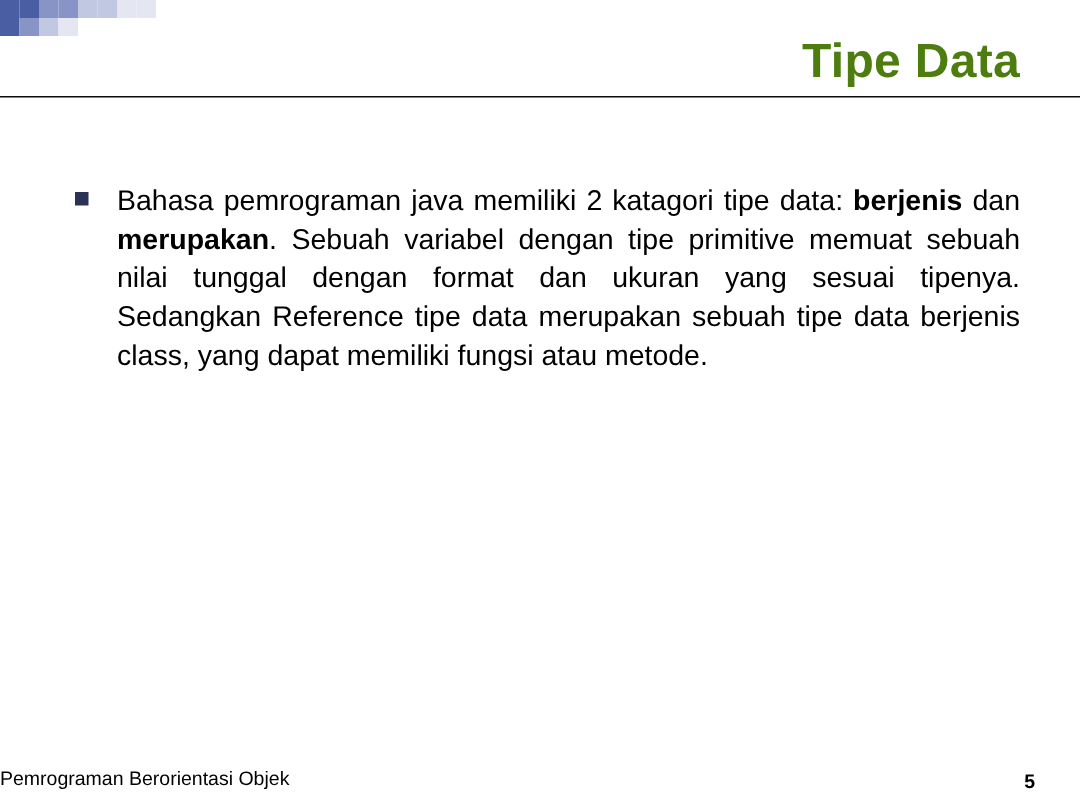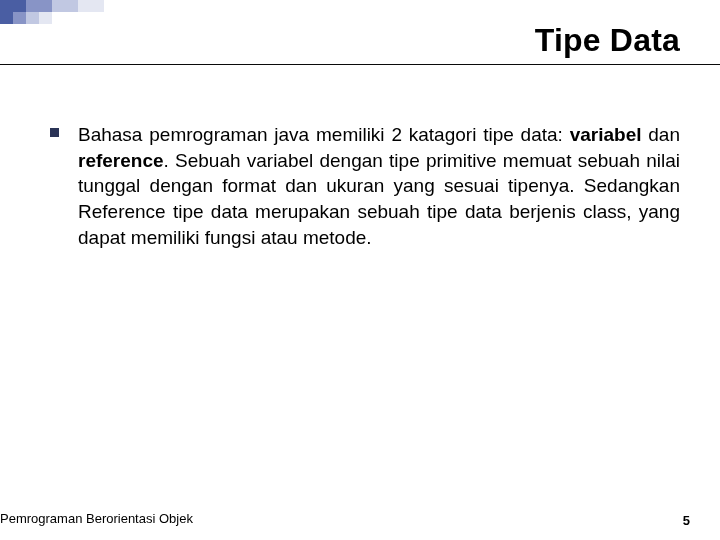--- a/index.html
+++ b/index.html
@@ -23,21 +23,21 @@
   .corner-deco div { background: transparent; }
   .corner-deco .l1 { background: #4a5ea3; }
   .corner-deco .l2 { background: #8894c6; }
   .corner-deco .l3 { background: #c1c8e2; }
   .corner-deco .l4 { background: #e4e7f2; }
 
   .title {
     position: absolute;
     top: 22px;
     right: 40px;
-    color: #000000;
+    color: #4d7c0f;
     font-size: 32px;
     font-weight: 700;
     letter-spacing: 0.2px;
   }
   .rule {
     position: absolute;
     top: 64px;
     left: 0;
     width: 720px;
     height: 1px;
@@ -107,17 +107,17 @@
     <div></div>
     <div></div>
     <div></div>
 </div>
 
 <div class="title">Tipe Data</div>
 <div class="rule"></div>
 
 <div class="bullet"></div>
 <div class="content">
-  <p class="para" id="body-para">Bahasa pemrograman java memiliki 2 katagori tipe data: <b>variabel</b> dan <b>reference</b>. Sebuah variabel dengan tipe primitive memuat sebuah nilai tunggal dengan format dan ukuran yang sesuai tipenya. Sedangkan Reference tipe data merupakan sebuah tipe data berjenis class, yang dapat memiliki fungsi atau metode.</p>
+  <p class="para" id="body-para">Bahasa pemrograman java memiliki 2 katagori tipe data: <b>berjenis</b> dan <b>merupakan</b>. Sebuah variabel dengan tipe primitive memuat sebuah nilai tunggal dengan format dan ukuran yang sesuai tipenya. Sedangkan Reference tipe data merupakan sebuah tipe data berjenis class, yang dapat memiliki fungsi atau metode.</p>
 </div>
 
 <div class="footer">Pemrograman Berorientasi Objek</div>
 <div class="page-num">5</div>
 
 </body></html>

